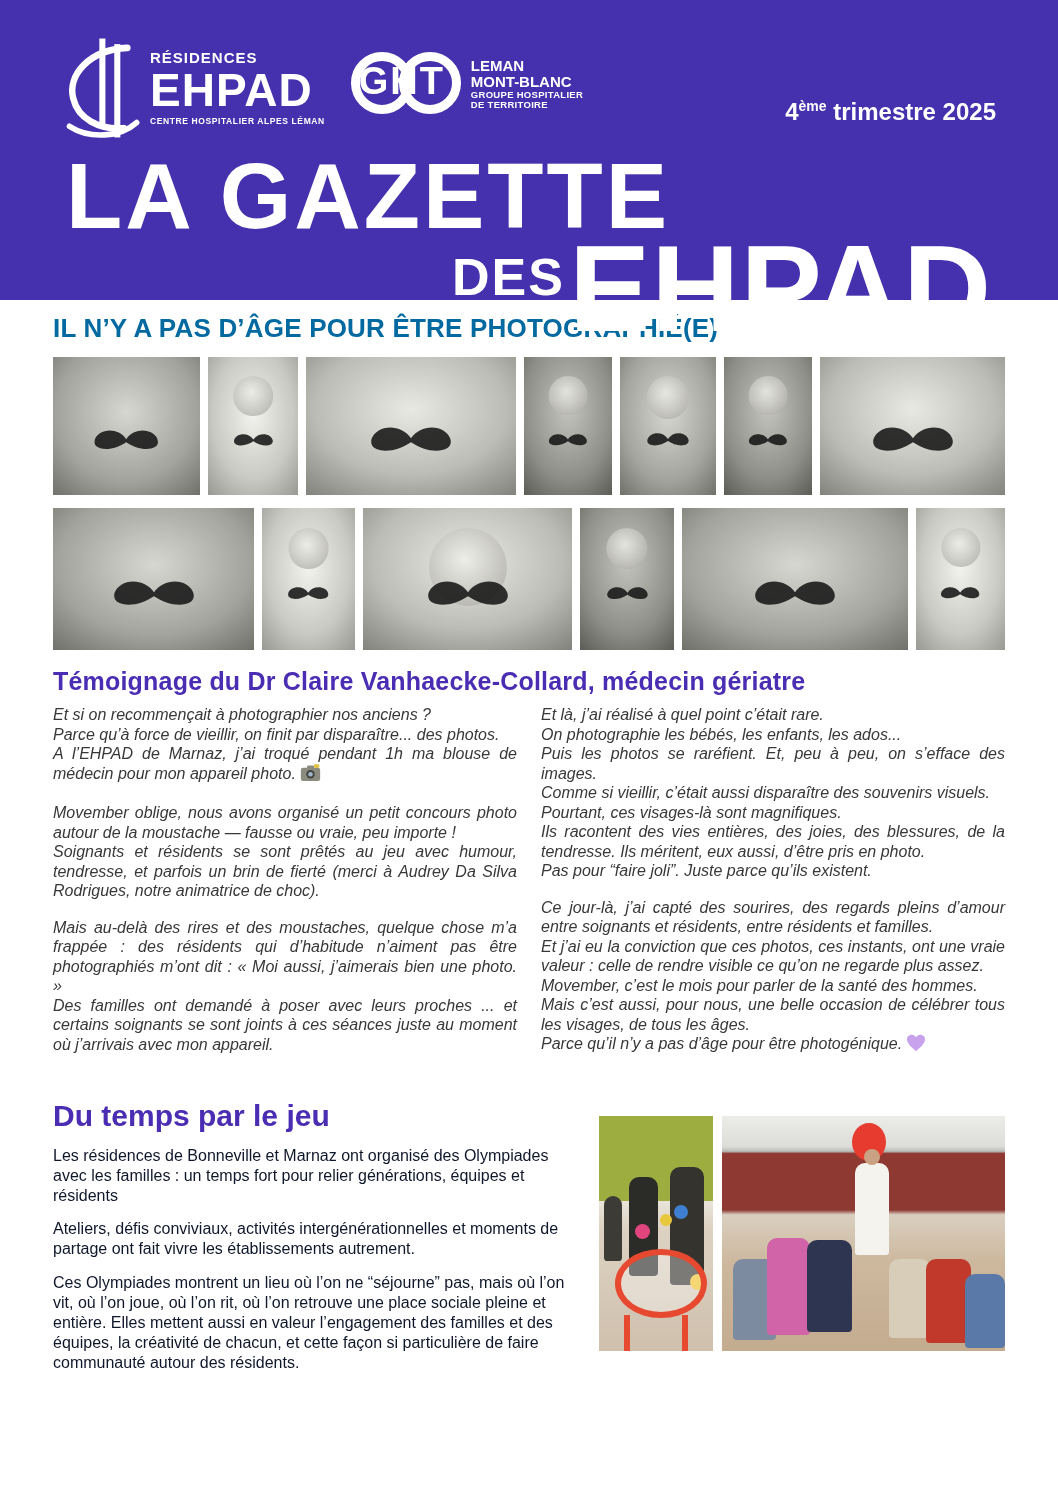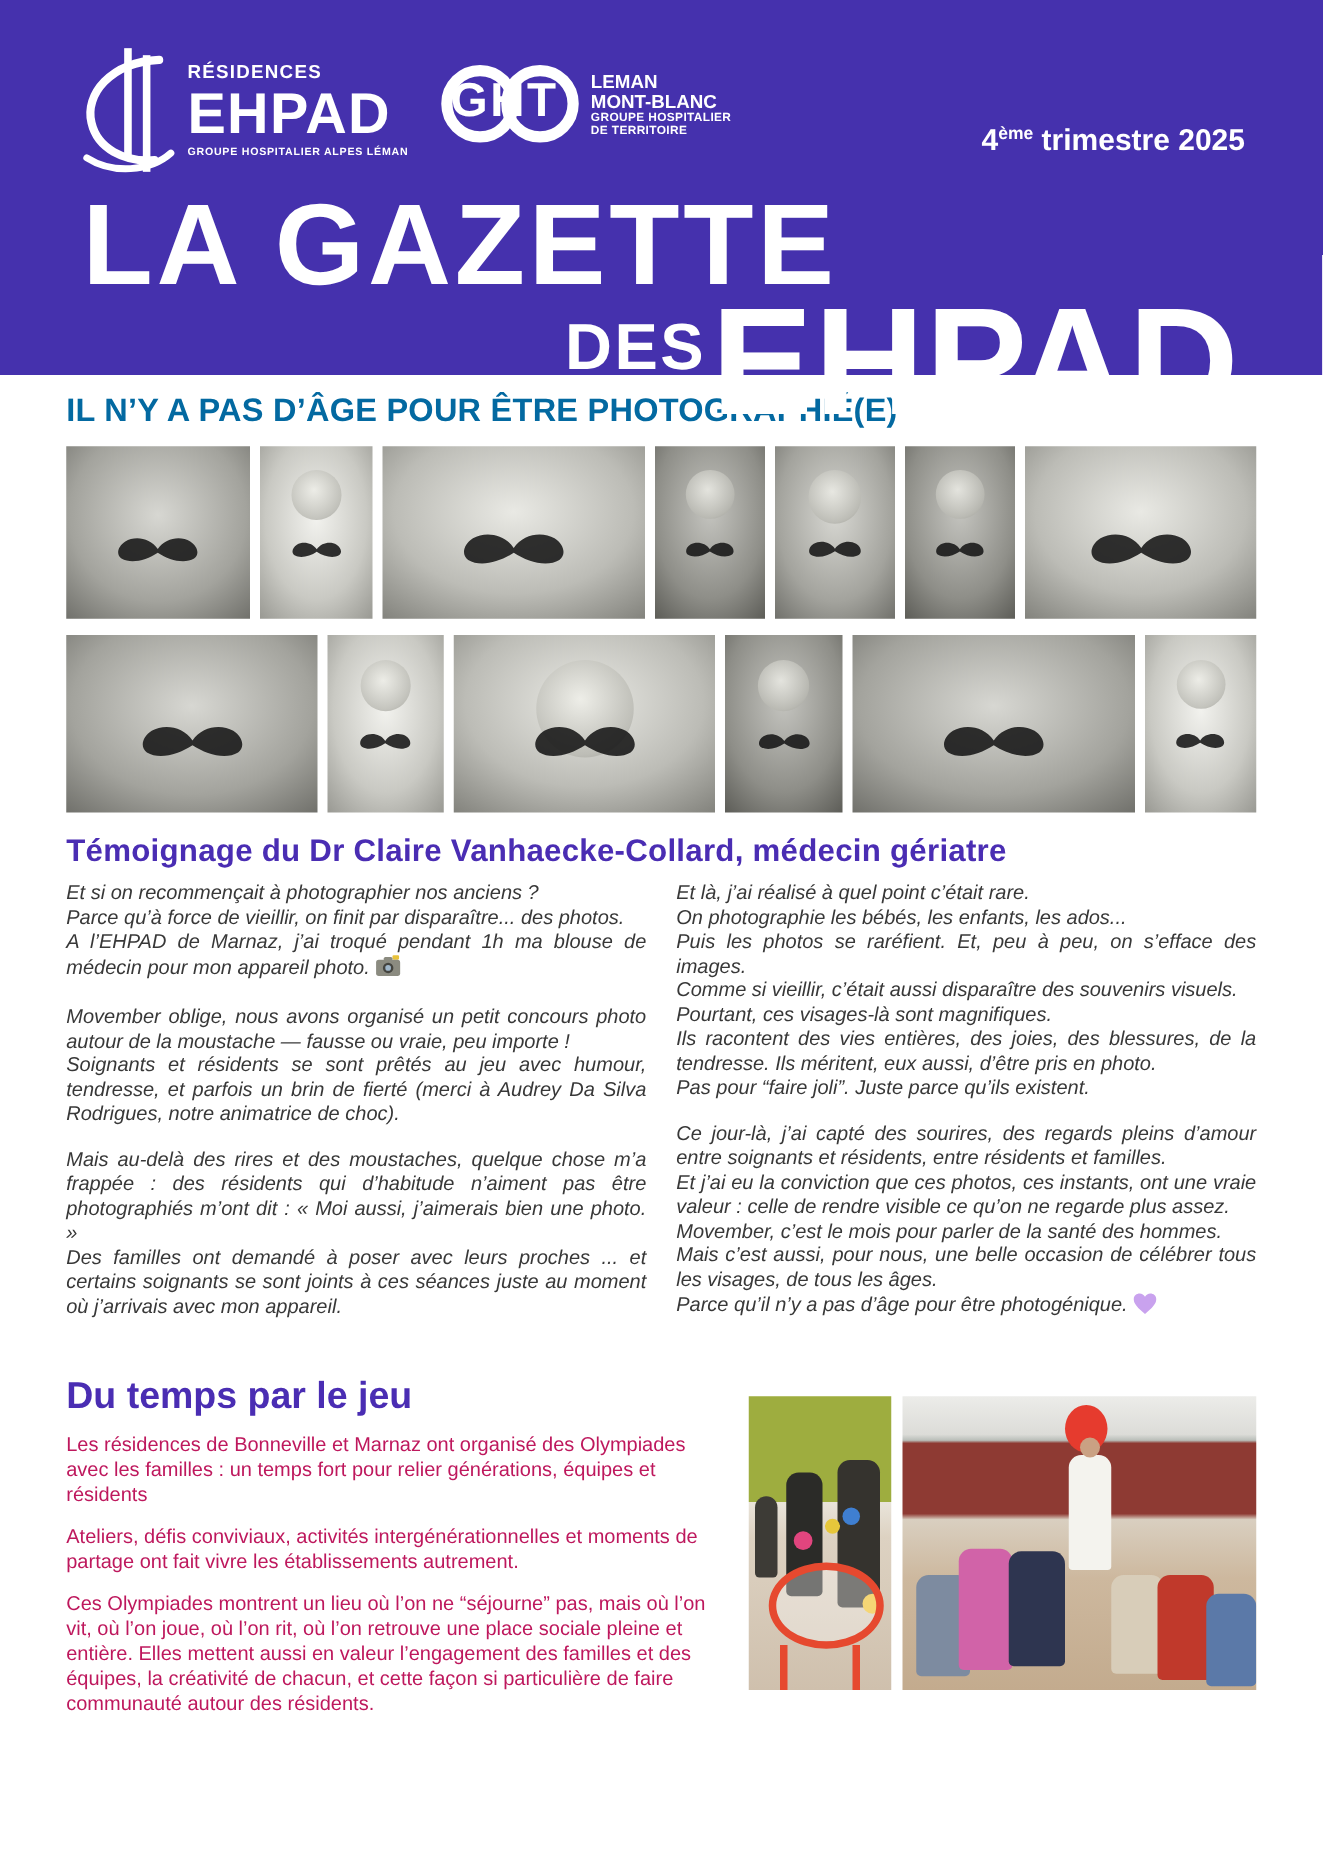--- a/index.html
+++ b/index.html
@@ -58,21 +58,21 @@
   .col{flex:1 1 0;font-size:16px;font-style:italic;line-height:1.22;color:#383838;text-align:justify;}
   .col p{margin:0 0 17px;}
   .bt{white-space:pre-line;}
   .inline-icon{display:inline-block;vertical-align:-3px;margin-left:4px;}
 
   
   .oly{display:flex;gap:18px;margin-top:22px;}
   .oly-left{flex:1 1 auto;min-width:0;}
   .oly-h1{font-size:27px;font-weight:700;color:#3bbb87;letter-spacing:.3px;}
   .oly-h2{font-size:30px;font-weight:700;color:#4a2db3;margin-top:3px;}
-  .oly-left p{margin:13px 0 0;font-size:16px;line-height:1.26;color:#be185d;}
+  .oly-left p{margin:13px 0 0;font-size:16px;line-height:1.26;color:#0f172a;}
   .oly-photos{flex:0 0 406px;display:flex;gap:9px;margin-top:20px;}
   .cphoto{height:235px;position:relative;overflow:hidden;}
   .cphoto-hoop{width:114px;background:linear-gradient(to bottom,#9ead3f 0%,#9ead3f 36%,#e9e4da 36%,#ddd2c2 48%,#cfc0ad 100%);}
   .hoop-ring{position:absolute;left:14%;bottom:14%;width:70%;height:24%;border:6px solid #e6492f;border-radius:50%;background:rgba(255,255,255,.35);}
   .hoop-leg{position:absolute;bottom:0;width:6px;height:36px;background:#e6492f;}
   .hoop-leg.l{left:22%;} .hoop-leg.r{right:22%;}
   .fig{position:absolute;border-radius:10px 10px 4px 4px;}
   .fig-dark1{top:26%;left:26%;width:26%;height:42%;background:#2b2b28;}
   .fig-dark2{top:22%;right:8%;width:30%;height:50%;background:#35332e;}
   .fig-dark3{top:34%;left:4%;width:16%;height:28%;background:#3d3b36;}
@@ -104,21 +104,21 @@
       <div class="ehpad-logo">
         <svg class="ehpad-mark" viewBox="0 0 90 110">
           <path d="M70 12 C28 14 6 42 12 66 C17 88 40 100 66 98" fill="none" stroke="#fff" stroke-width="7" stroke-linecap="round"></path>
           <rect x="40" y="2" width="6.5" height="94" fill="#fff"></rect>
           <rect x="56" y="8" width="6.5" height="100" fill="#fff"></rect>
           <path d="M8 96 C30 110 62 108 80 92" fill="none" stroke="#fff" stroke-width="6" stroke-linecap="round"></path>
         </svg>
         <div class="ehpad-logo-text">
           <div class="ehpad-l1">RÉSIDENCES</div>
           <div class="ehpad-l2">EHPAD</div>
-          <div class="ehpad-l3">GROUPE HOSPITALIER ALPES LÉMAN</div>
+          <div class="ehpad-l3">CENTRE HOSPITALIER ALPES LÉMAN</div>
         </div>
       </div>
       <div class="ght-logo">
         <div class="ght-rings">
           <div class="ght-ring r1"></div>
           <div class="ght-ring r2"></div>
           <div class="ght-acronym">GHT</div>
         </div>
         <div class="ght-text">
           <div class="ght-t1">LEMAN</div>

